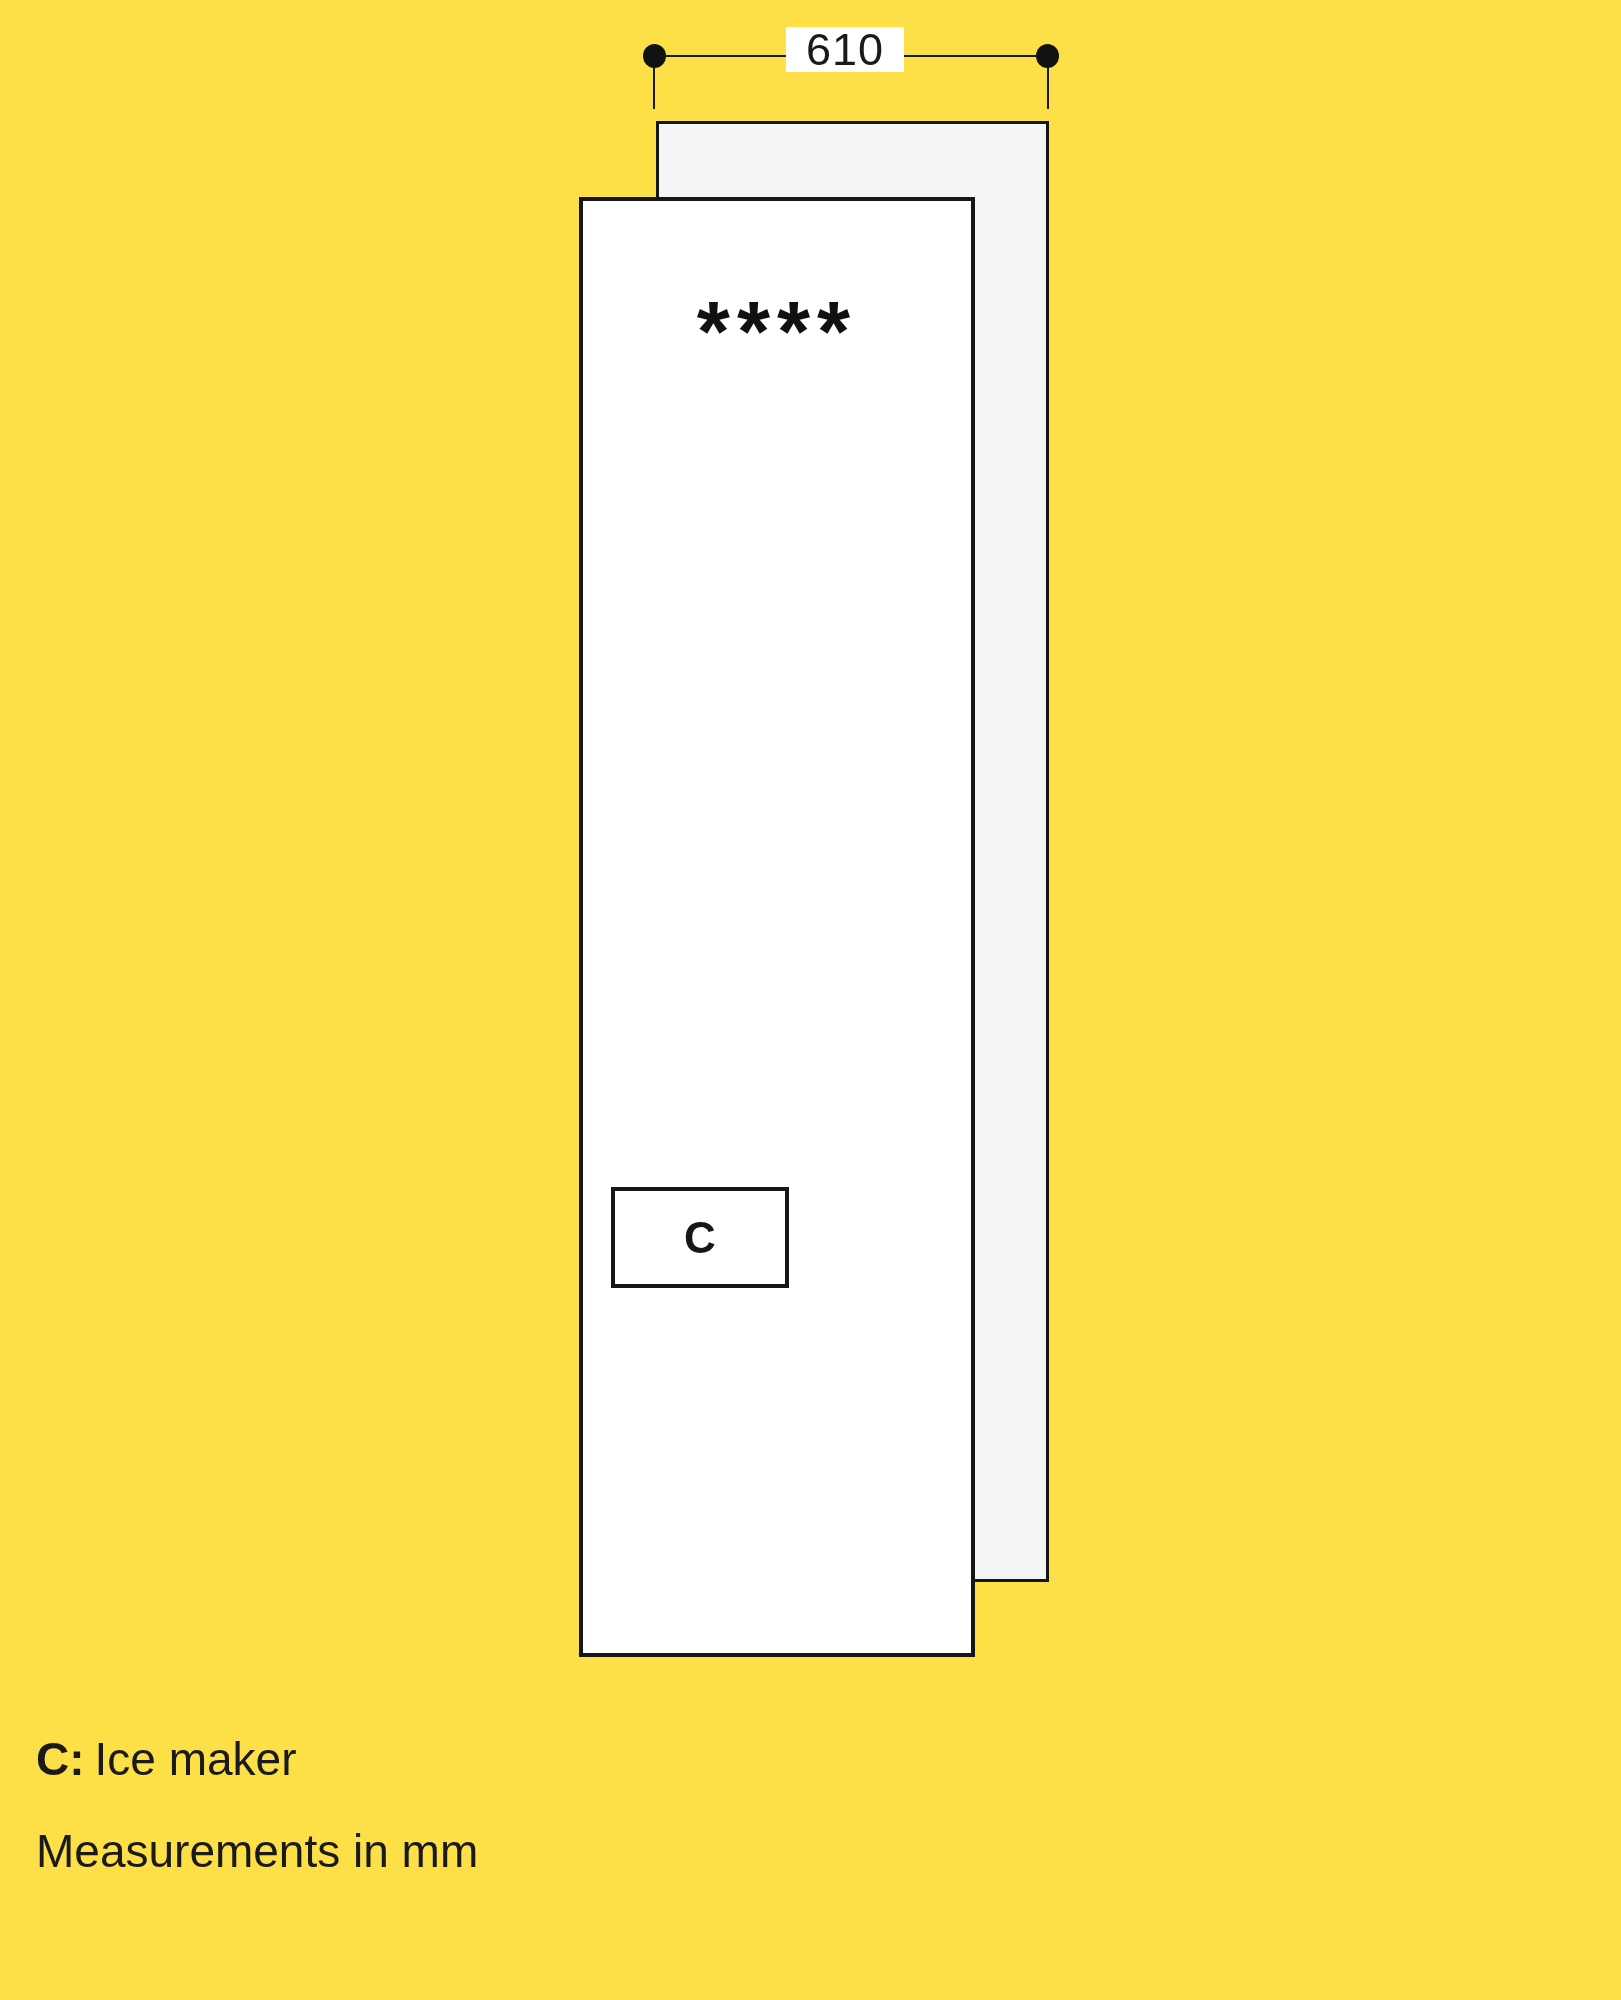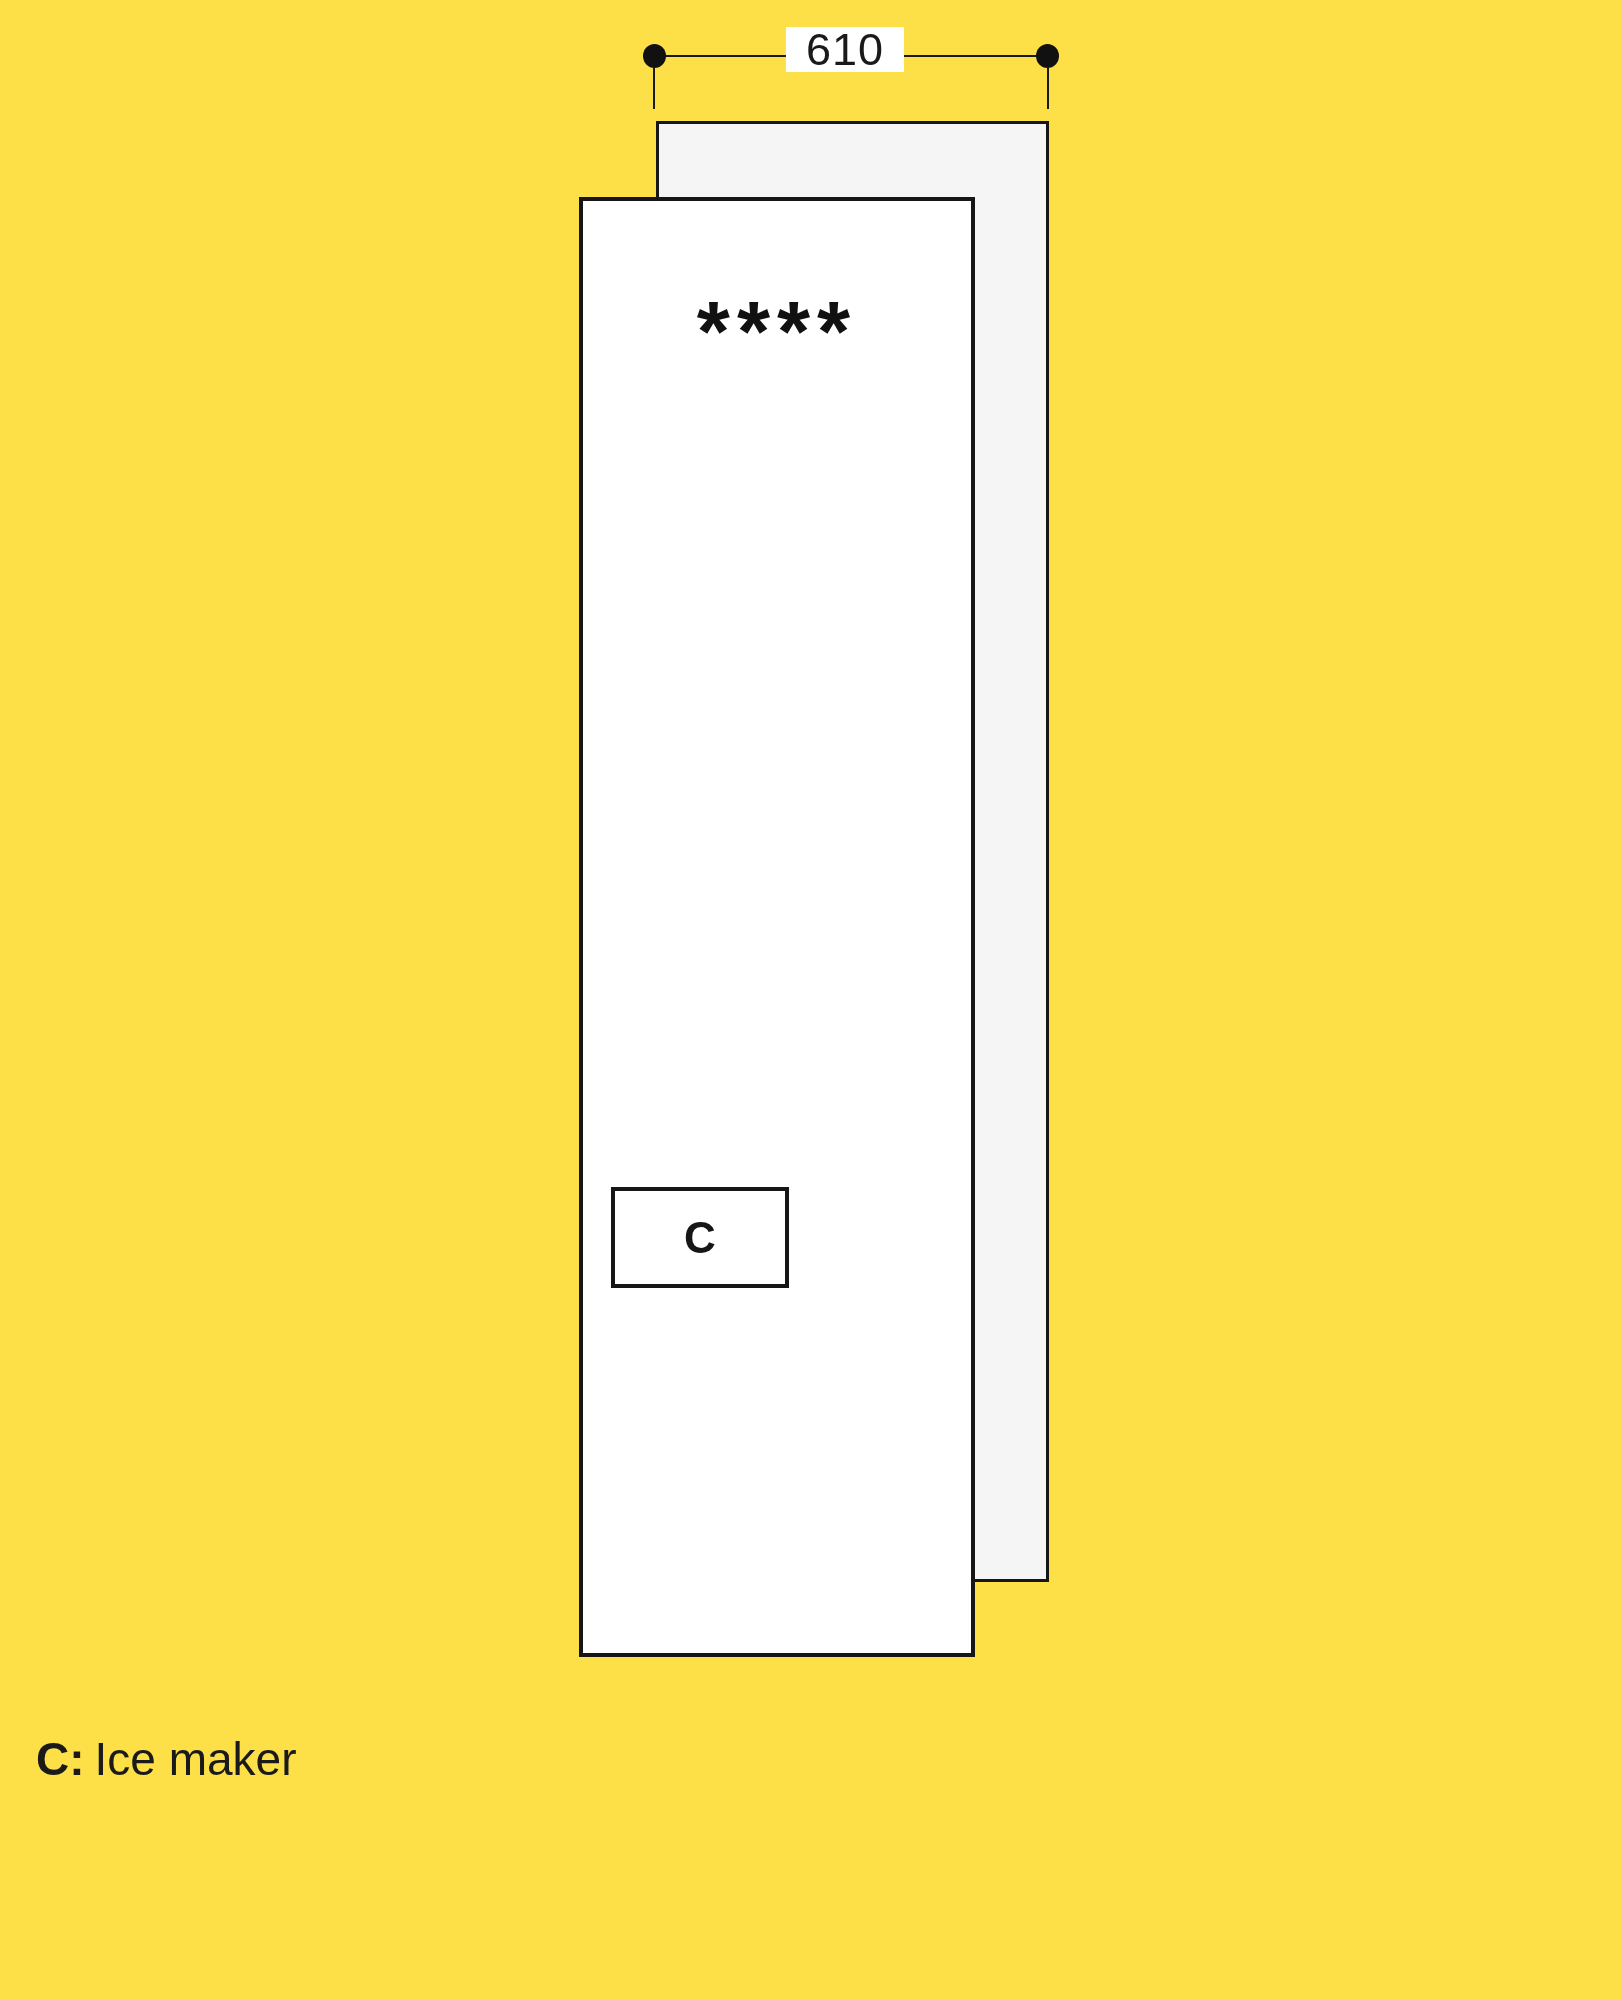--- a/index.html
+++ b/index.html
@@ -136,14 +136,15 @@
     <div class="stars">****</div>
     <div class="ice-box">
       <span class="ice-label">C</span>
     </div>
   </div>
 
   <div class="legend">
     <span class="legend-key">C:</span>
     <span class="legend-desc">Ice maker</span>
   </div>
+  <div class="units-note">Measurements in mm</div>
 
 </div>
 
 </body></html>

